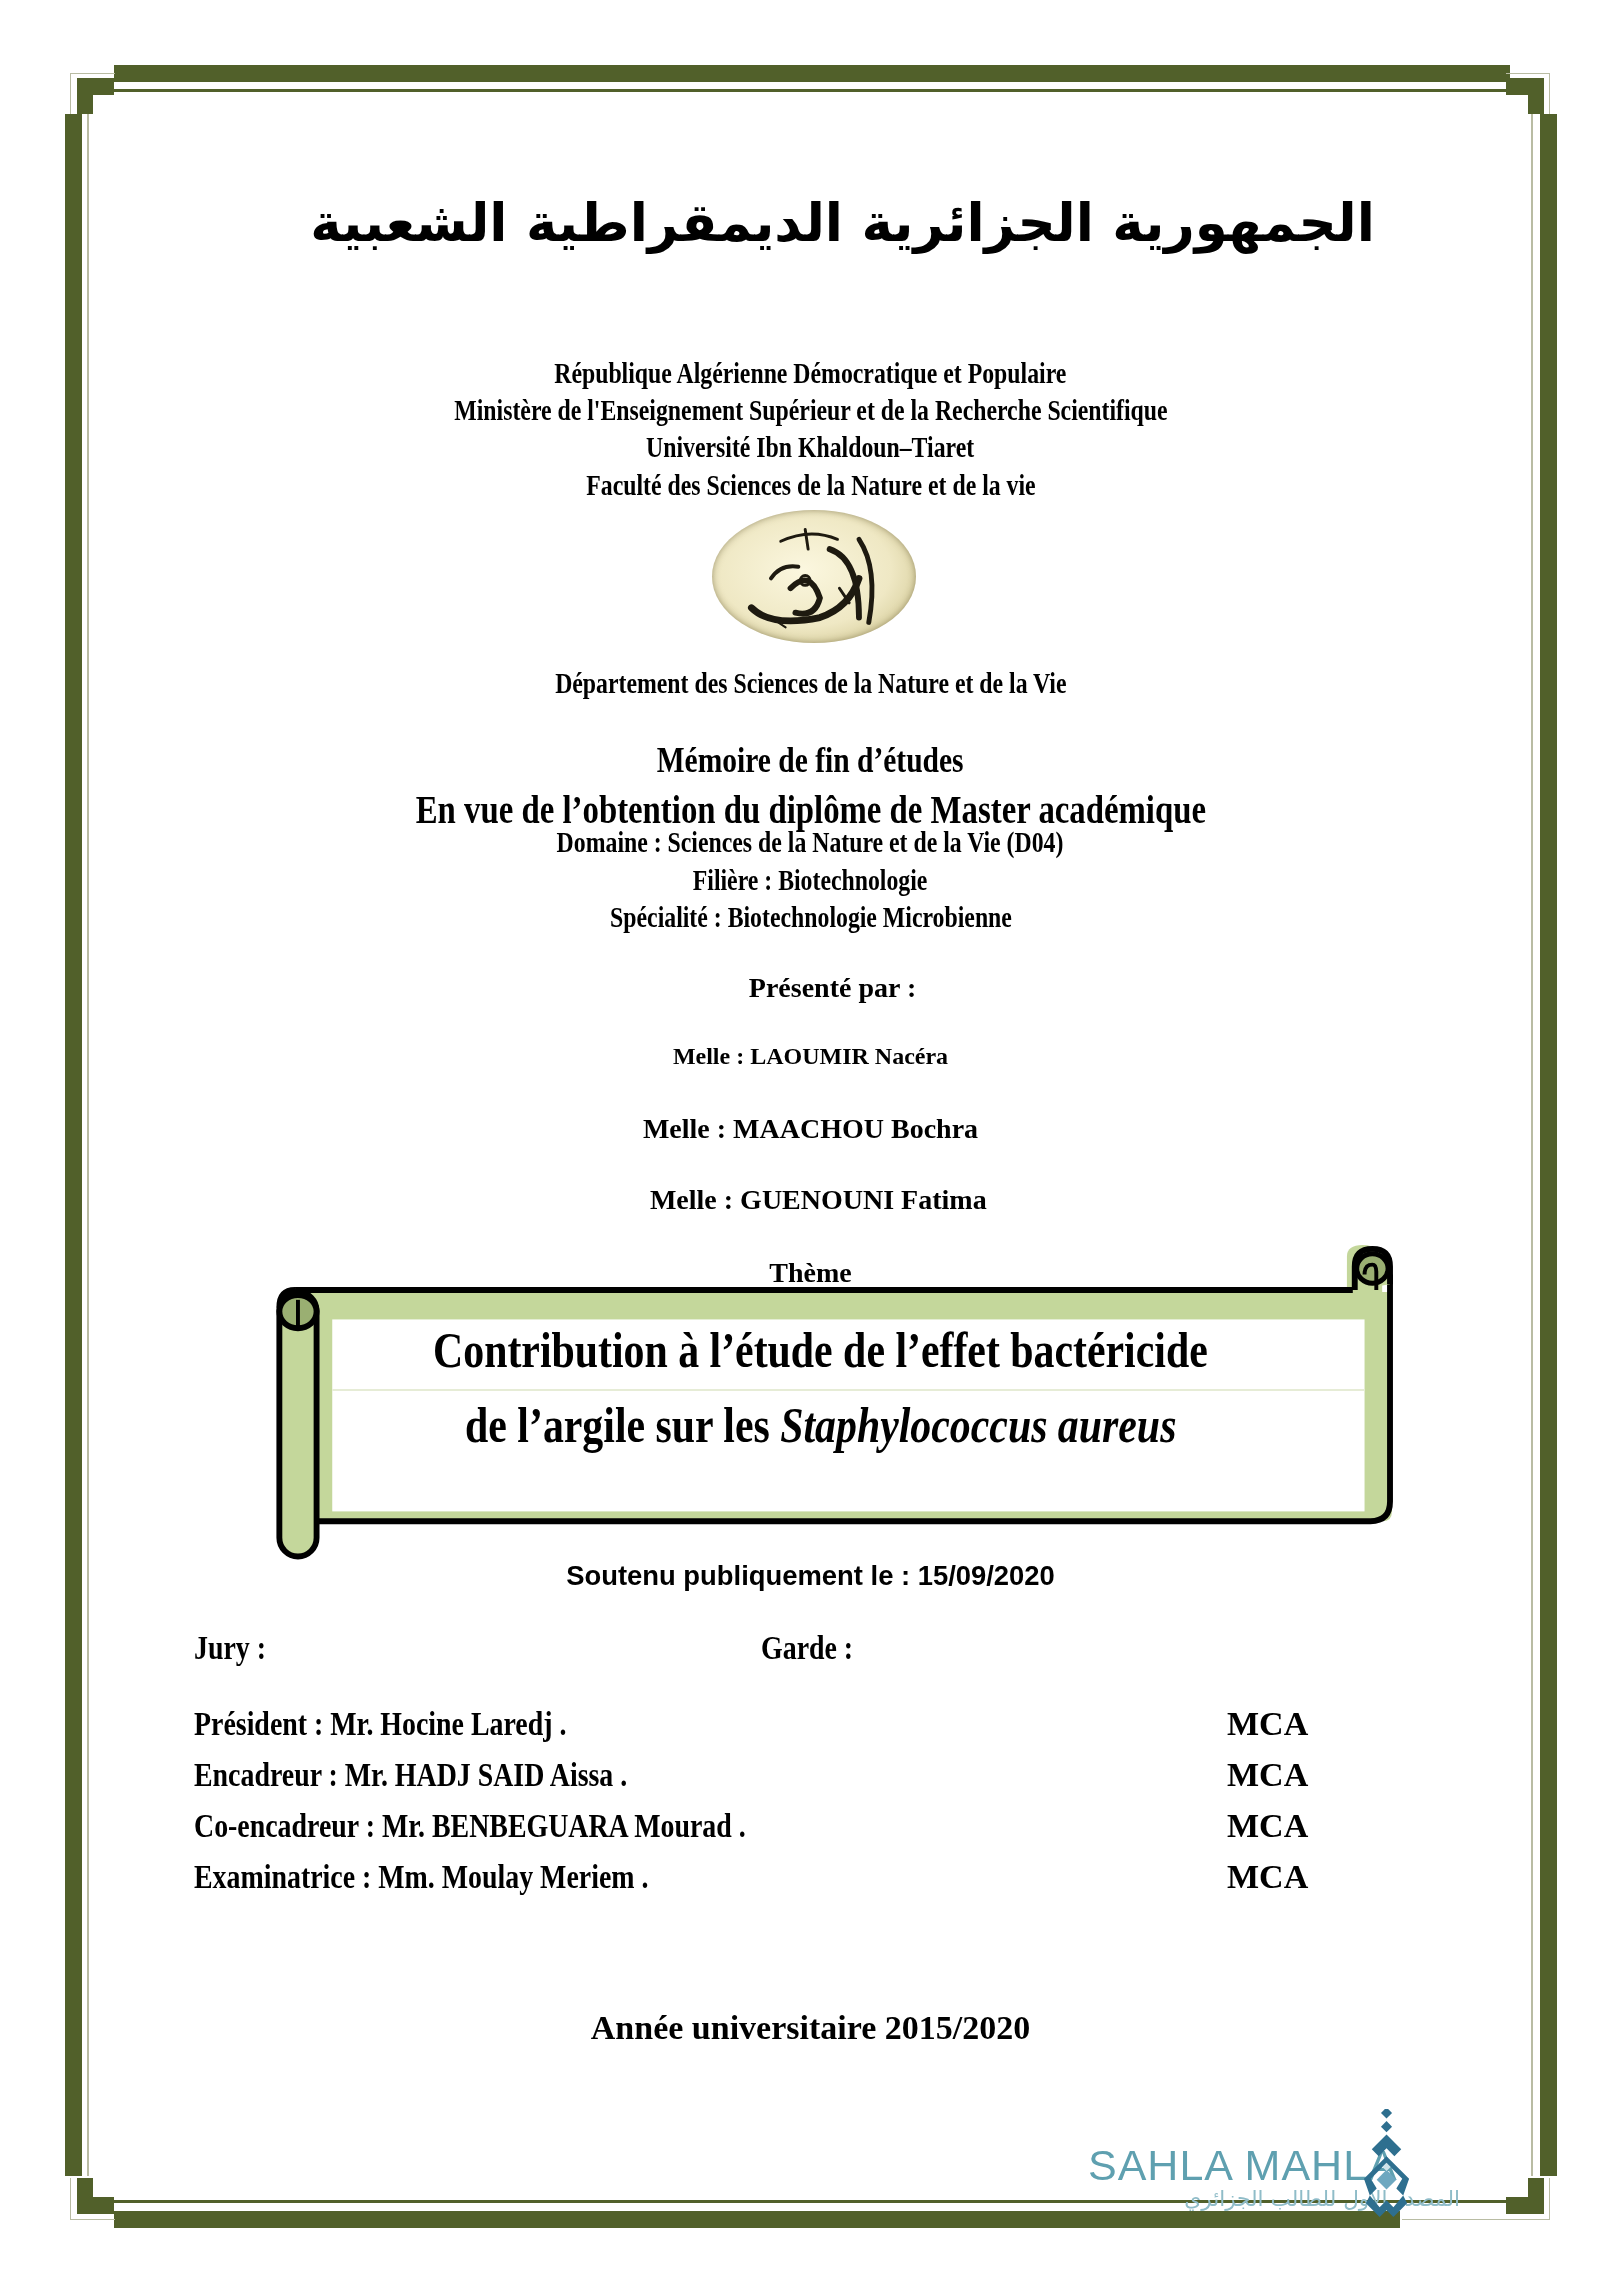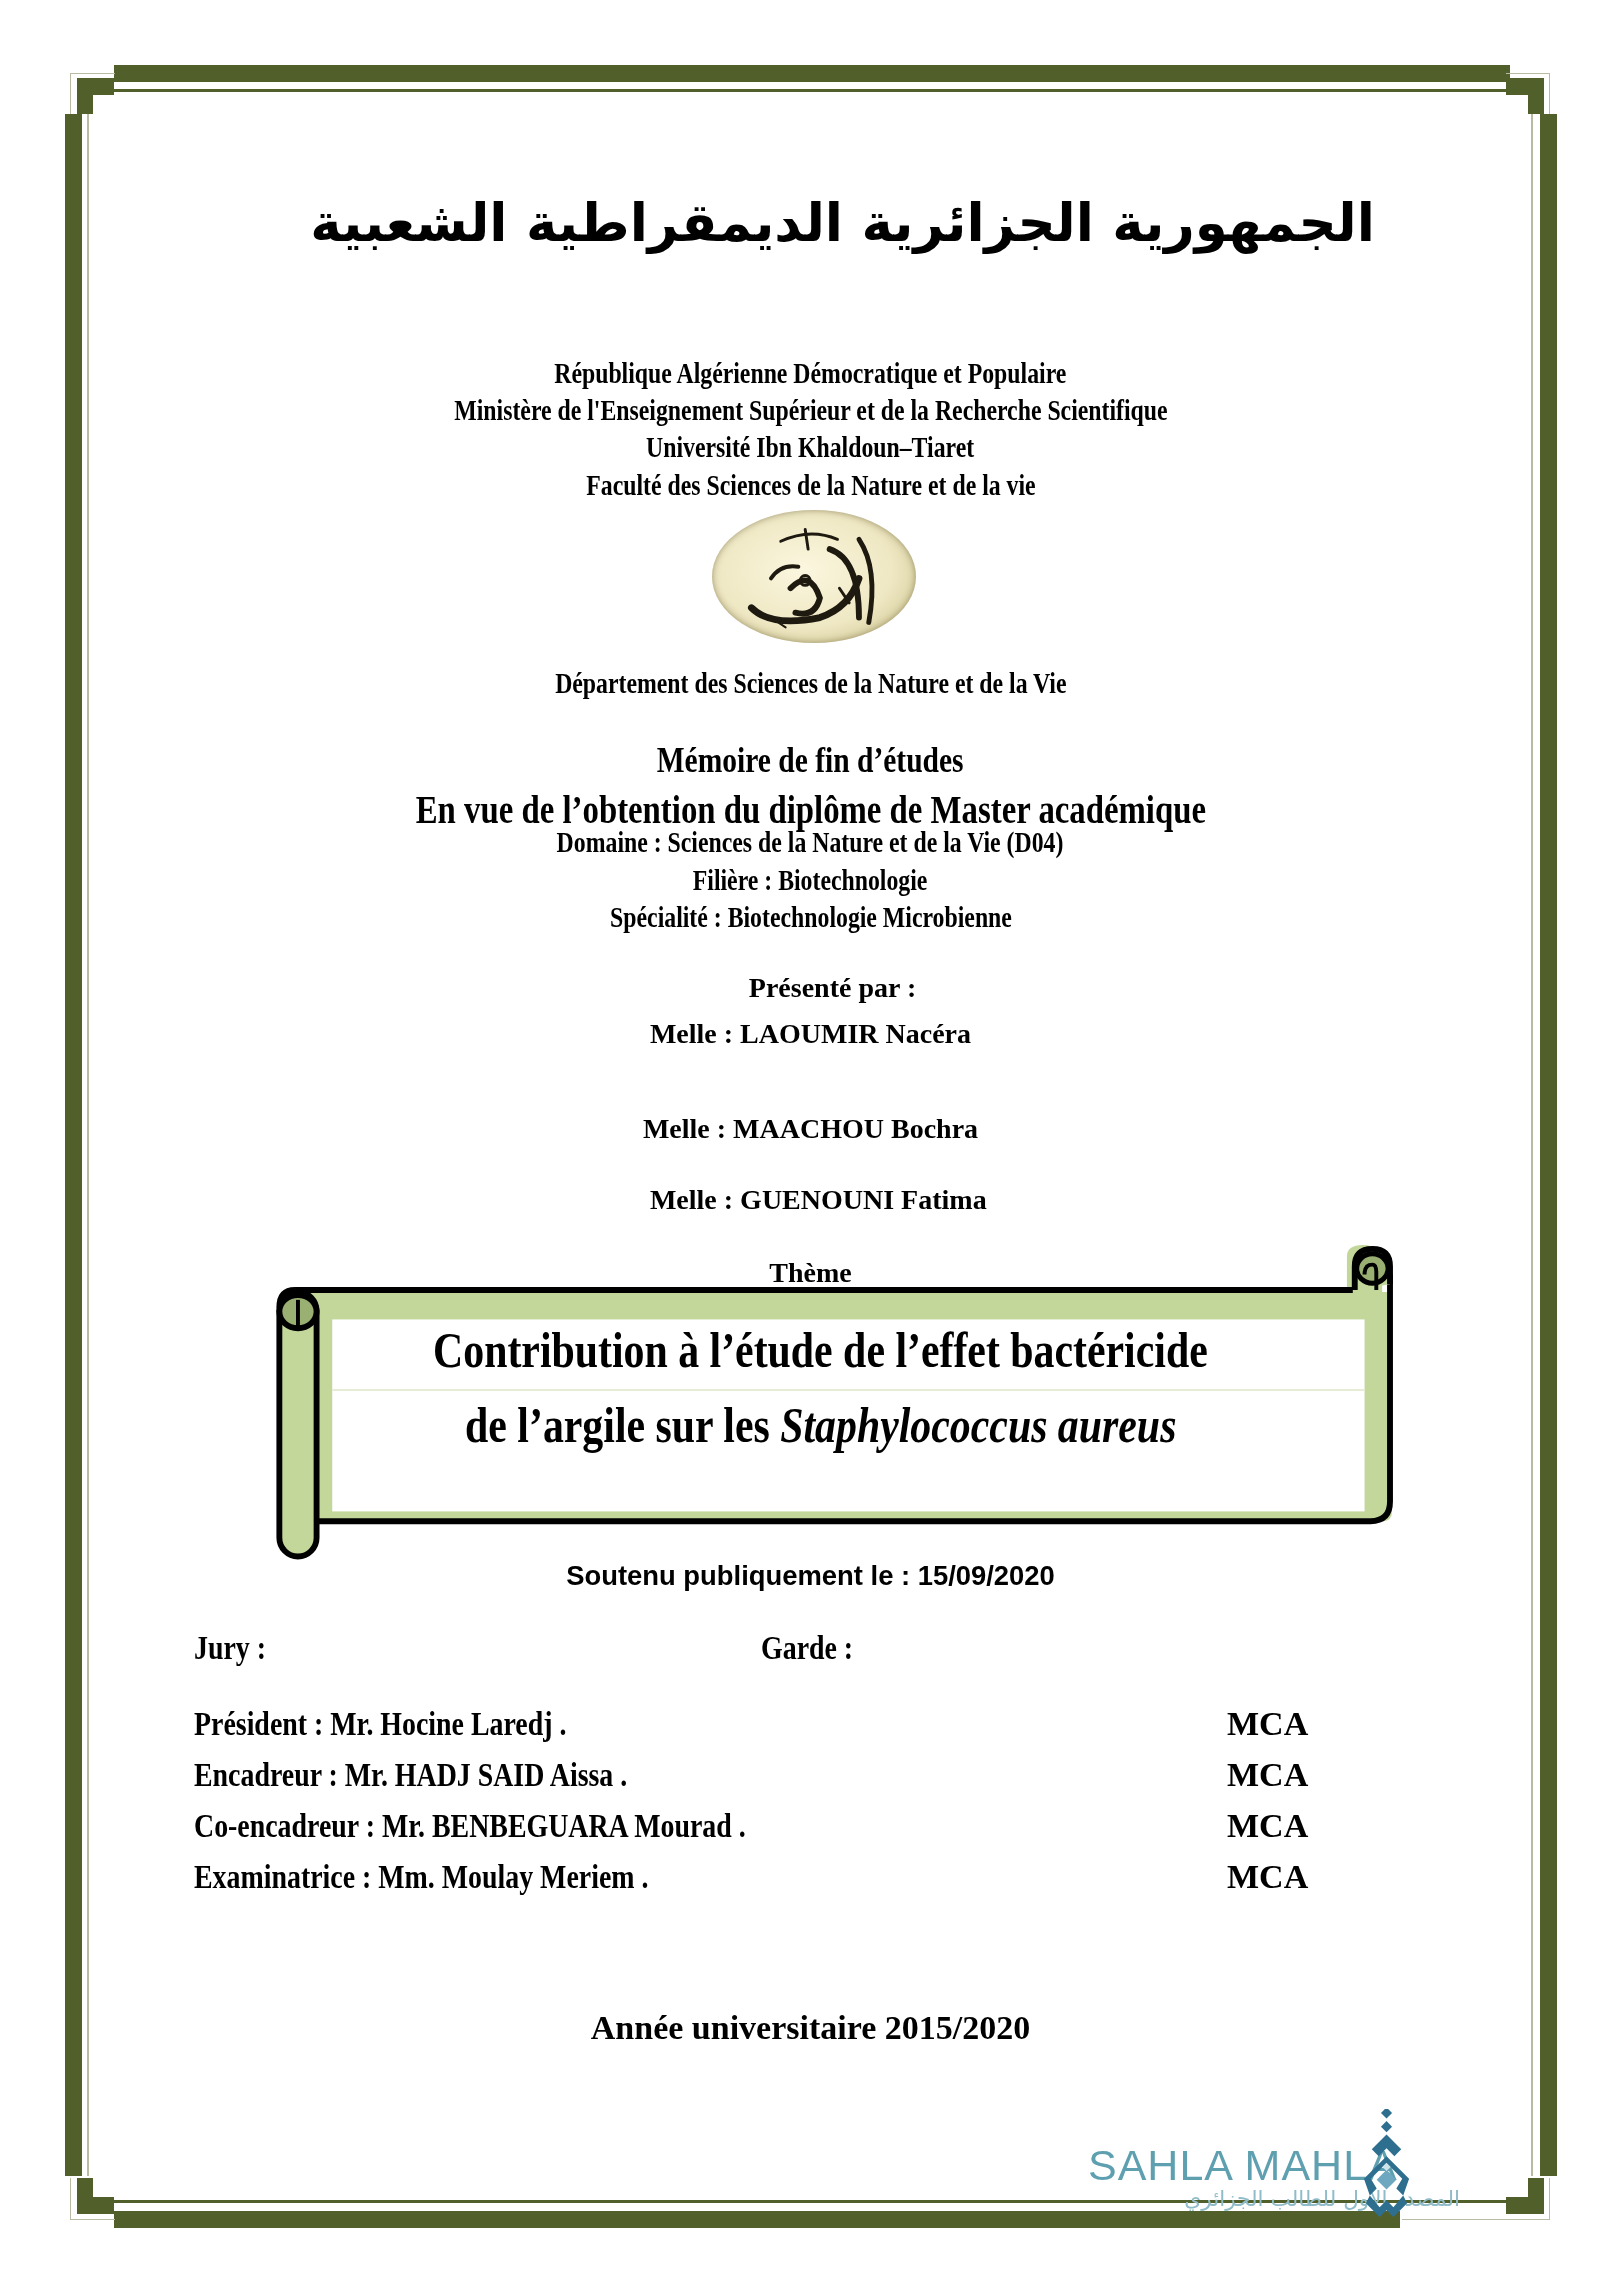--- a/index.html
+++ b/index.html
@@ -112,21 +112,21 @@
   <span class="cond">Domaine : Sciences de la Nature et de la Vie (D04)</span>
 </div>
 <div class="center-line" style="top:864px; font-size:29px;">
   <span class="cond">Filière : Biotechnologie</span>
 </div>
 <div class="center-line" style="top:901px; font-size:29px;">
   <span class="cond">Spécialité : Biotechnologie Microbienne</span>
 </div>
 
 <div class="center-line" style="top:972px; font-size:28px;padding-left:22px;">Présenté par :</div>
-<div class="center-line" style="top:1018px; font-size:28px;">Melle : LAOUMIR Nacéra</div>
+<div class="center-line" style="top:1043px; font-size:24px;">Melle : LAOUMIR Nacéra</div>
 <div class="center-line" style="top:1113px; font-size:28px;">Melle : MAACHOU Bochra</div>
 <div class="center-line" style="top:1184px; left:7.8px; font-size:28px;">Melle : GUENOUNI Fatima</div>
 <div class="center-line" style="top:1257px; font-size:28px;">Thème</div>
 
 <svg class="abs" style="left:265px; top:1245px;" width="1157" height="333" viewBox="0 0 1180 340">
 
   <path d="M40 48 L1150 48 L1150 272 Q1150 282 1140 282 L52 282 Z" fill="#c4d79b" stroke="none"></path>
 
   <path d="M1104 12 Q1104 0 1120 0 Q1140 0 1140 20 L1140 48 L1104 48 Z" fill="#c4d79b"></path>
 

